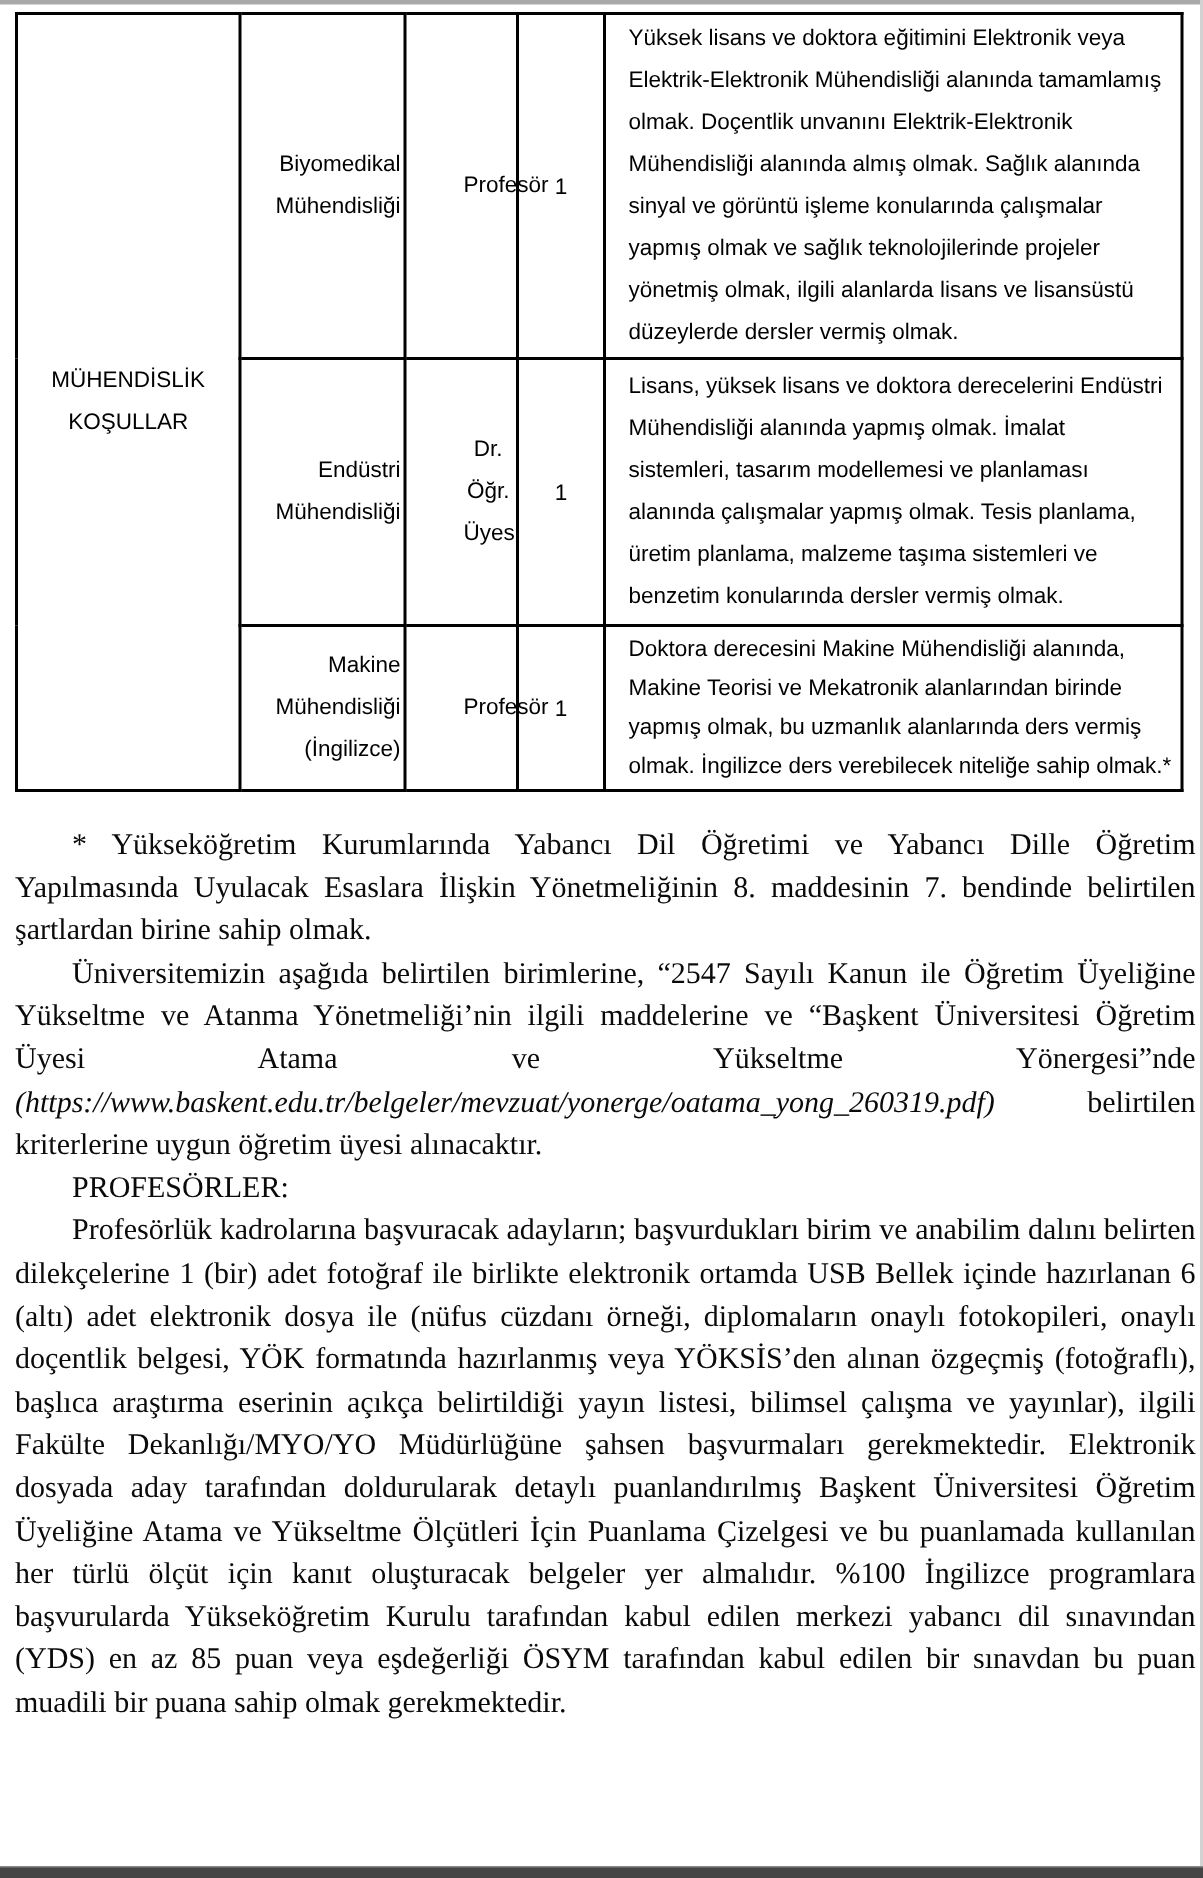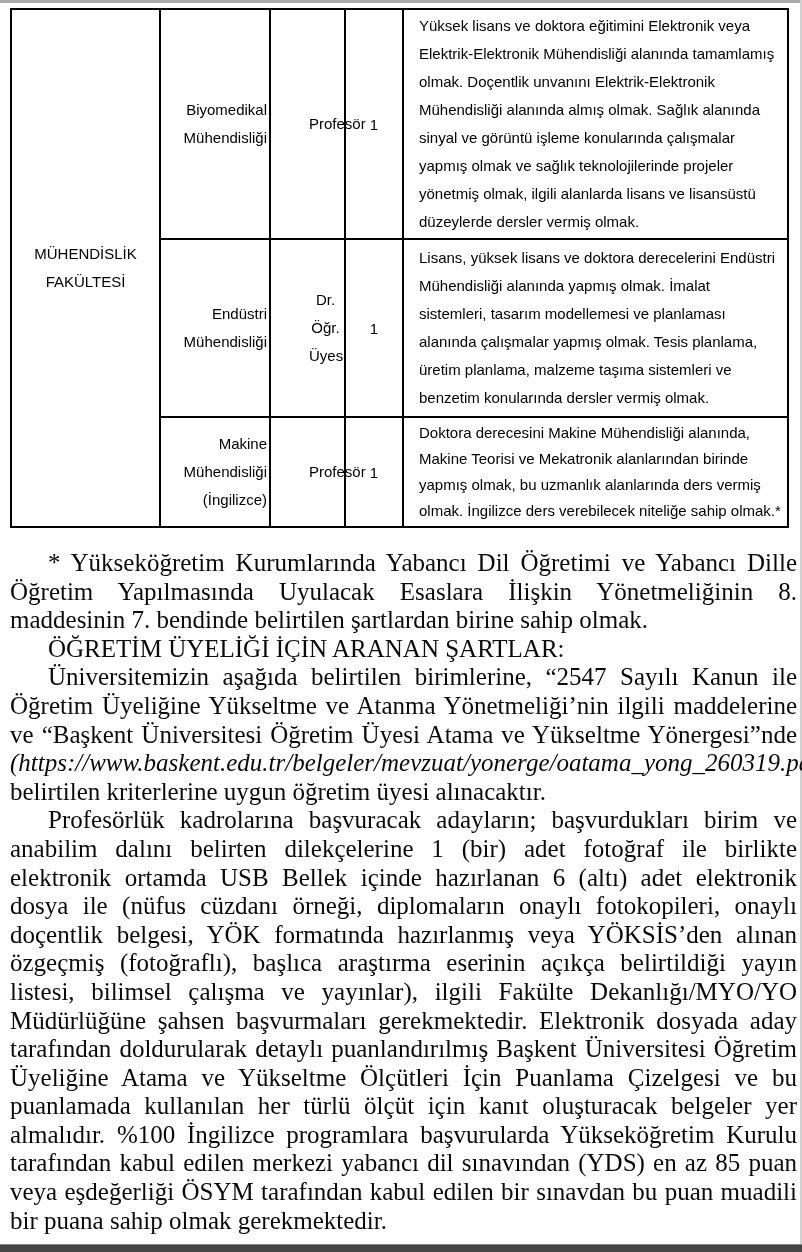--- a/index.html
+++ b/index.html
@@ -34,21 +34,21 @@
   td.c-dept      { text-align:right; line-height:28px; }
   td.c-title     { text-align:center; line-height:28px;padding-left:38px; }
   td.c-count     { text-align:center; }
   td.c-req       { text-align:left; line-height:28px; padding:2px 6px 2px 15px; }
   tr.row-3 td.c-req { line-height:26px; }
 
   
   .body-text {
     position:absolute; left:10px; top:549px; width:787px;
     font-family:"Liberation Serif", serif;
-    font-size:25px;
+    font-size:20px;
     line-height:28.6px;
     text-align:justify;
     color:#0a0a0a;
   }
   .body-text p { margin:0; text-indent:38px; }
   .url-italic { font-style:italic;margin-top:12px; }
 </style>
 </head>
 <body>
 
@@ -60,21 +60,21 @@
   <table class="positions-table">
     <colgroup>
       <col style="width:149px">
         <col style="width:110px">
         <col style="width:75px">
         <col style="width:58px">
         <col>
     </colgroup>
     <tbody>
         <tr class="row-1">
-      <td class="c-faculty" rowspan="3" style="height:236px;">MÜHENDİSLİK FAKÜLTESİ</td>
+      <td class="c-faculty" rowspan="3" style="height:236px;">MÜHENDİSLİK KOŞULLAR</td>
       <td class="c-dept">Biyomedikal Mühendisliği</td>
       <td class="c-title">Profesör</td>
       <td class="c-count">1</td>
       <td class="c-req">Yüksek lisans ve doktora eğitimini Elektronik veya Elektrik-Elektronik Mühendisliği alanında tamamlamış olmak. Doçentlik unvanını Elektrik-Elektronik Mühendisliği alanında almış olmak. Sağlık alanında sinyal ve görüntü işleme konularında çalışmalar yapmış olmak ve sağlık teknolojilerinde projeler yönetmiş olmak, ilgili alanlarda lisans ve lisansüstü düzeylerde dersler vermiş olmak.</td>
     </tr>
     <tr class="row-2" style="height:178px;">
       <td class="c-dept">Endüstri Mühendisliği</td>
       <td class="c-title">Dr. Öğr. Üyesi</td>
       <td class="c-count">1</td>
       <td class="c-req">Lisans, yüksek lisans ve doktora derecelerini Endüstri Mühendisliği alanında yapmış olmak. İmalat sistemleri, tasarım modellemesi ve planlaması alanında çalışmalar yapmış olmak. Tesis planlama, üretim planlama, malzeme taşıma sistemleri ve benzetim konularında dersler vermiş olmak.</td>
@@ -83,19 +83,19 @@
       <td class="c-dept">Makine Mühendisliği (İngilizce)</td>
       <td class="c-title">Profesör</td>
       <td class="c-count">1</td>
       <td class="c-req">Doktora derecesini Makine Mühendisliği alanında, Makine Teorisi ve Mekatronik alanlarından birinde yapmış olmak, bu uzmanlık alanlarında ders vermiş olmak. İngilizce ders verebilecek niteliğe sahip olmak.*</td>
     </tr>
   </tbody>
     </table>
 
   <div class="body-text">
     <p>* Yükseköğretim Kurumlarında Yabancı Dil Öğretimi ve Yabancı Dille Öğretim Yapılmasında Uyulacak Esaslara İlişkin Yönetmeliğinin 8. maddesinin 7. bendinde belirtilen şartlardan birine sahip olmak.</p>
-    <p>ÖĞRETİM ÜYELİĞİ İÇİN ARANAN ŞARTLAR:</p>
     <p><span>Üniversitemizin aşağıda belirtilen birimlerine, “2547 Sayılı Kanun ile Öğretim Üyeliğine Yükseltme ve Atanma Yönetmeliği’nin ilgili maddelerine ve “Başkent Üniversitesi Öğretim Üyesi Atama ve Yükseltme Yönergesi”nde </span><span class="url-italic">(https://www.baskent.edu.tr/belgeler/mevzuat/yonerge/oatama_yong_260319.pdf)</span><span> belirtilen kriterlerine uygun öğretim üyesi alınacaktır.</span></p>
+    <p>PROFESÖRLER:</p>
     <p>Profesörlük kadrolarına başvuracak adayların; başvurdukları birim ve anabilim dalını belirten dilekçelerine 1 (bir) adet fotoğraf ile birlikte elektronik ortamda USB Bellek içinde hazırlanan 6 (altı) adet elektronik dosya ile (nüfus cüzdanı örneği, diplomaların onaylı fotokopileri, onaylı doçentlik belgesi, YÖK formatında hazırlanmış veya YÖKSİS’den alınan özgeçmiş (fotoğraflı), başlıca araştırma eserinin açıkça belirtildiği yayın listesi, bilimsel çalışma ve yayınlar), ilgili Fakülte Dekanlığı/MYO/YO Müdürlüğüne şahsen başvurmaları gerekmektedir. Elektronik dosyada aday tarafından doldurularak detaylı puanlandırılmış Başkent Üniversitesi Öğretim Üyeliğine Atama ve Yükseltme Ölçütleri İçin Puanlama Çizelgesi ve bu puanlamada kullanılan her türlü ölçüt için kanıt oluşturacak belgeler yer almalıdır. %100 İngilizce programlara başvurularda Yükseköğretim Kurulu tarafından kabul edilen merkezi yabancı dil sınavından (YDS) en az 85 puan veya eşdeğerliği ÖSYM tarafından kabul edilen bir sınavdan bu puan muadili bir puana sahip olmak gerekmektedir.</p>
   </div>
 
   <div class="scan-bottom-bar"></div>
 </div>
 
 </body></html>

